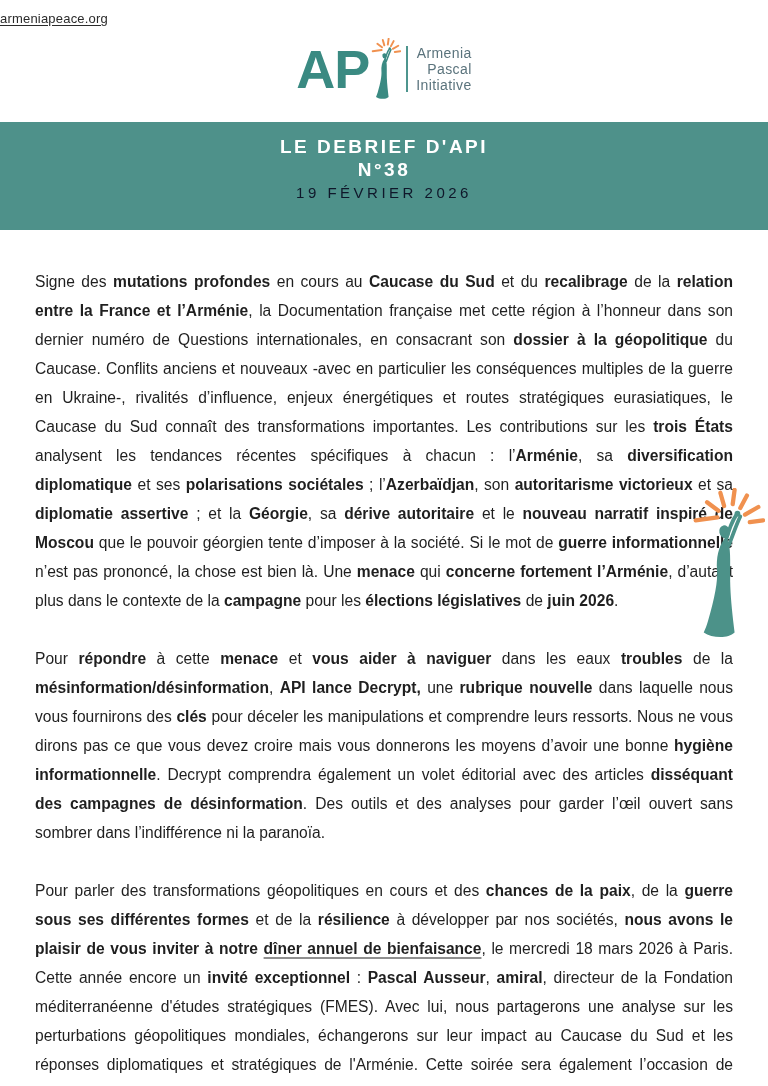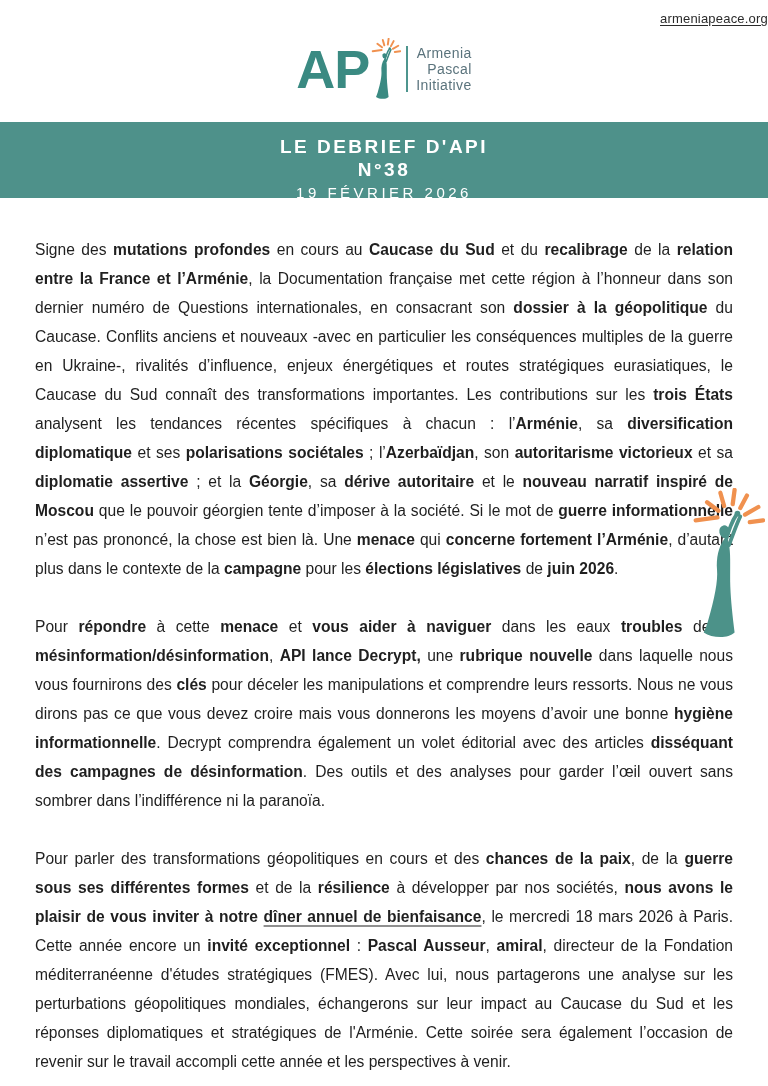--- a/index.html
+++ b/index.html
@@ -7,21 +7,21 @@
     width:768px; height:1086px;
     background: var(--page-bg, #ffffff);
     font-family: "Liberation Sans", sans-serif;
     color: var(--text, #1f1f1f);
     position: relative;
     overflow: hidden;
   }
 
   
   .header { height:122px; box-sizing:border-box; padding-top:9px; }
-  .site-link-row { text-align:right; }
+  .site-link-row { text-align:left; }
   .site-link {
     color:#2b2b2b; font-size:13px; letter-spacing:.2px;
     text-decoration:underline; text-underline-offset:2px; cursor:pointer;
   }
   .logo-row {
     display:flex; justify-content:center; align-items:center;
     margin-top:4px; height:76px; text-decoration:none; cursor:pointer;
   }
   .logo-acronym {
     color: var(--teal-logo, #3a8a82);
@@ -34,29 +34,29 @@
     margin:0 8px 0 3px; opacity:.9;
   }
   .logo-wordmark {
     color: var(--wordmark-gray, #5a737c);
     font-size:14px; line-height:16px; letter-spacing:.4px; text-align:right;
   }
 
   
   .banner {
     background: var(--teal-banner, #4e918a);
-    height:76px; box-sizing:border-box; padding-top:13px;
+    height:108px; box-sizing:border-box; padding-top:13px;
     text-align:center; color:#ffffff;
   }
   .banner-title, .banner-issue {
     font-size:19px; font-weight:bold; letter-spacing:2.5px; line-height:23px;
   }
   .banner-date {
     font-size:15px; font-weight:normal; letter-spacing:3.5px;
-    line-height:24px; color:#ffffff;
+    line-height:24px; color:#0f172a;
   }
 
   
   .article {
     padding:37px 35px 0 35px;
     font-size:15.6px; line-height:29px; text-align:justify;
   }
   .paragraph { margin:0 0 29px 0; }
   .b { font-weight:bold; }
   .i { }

